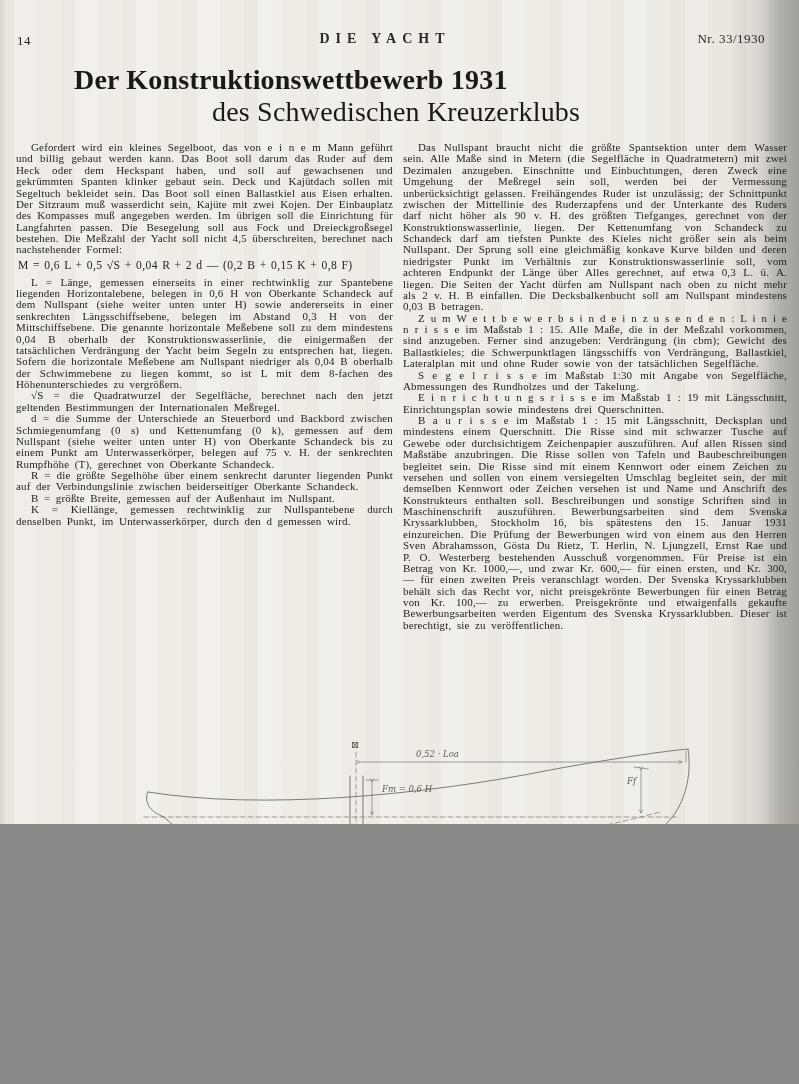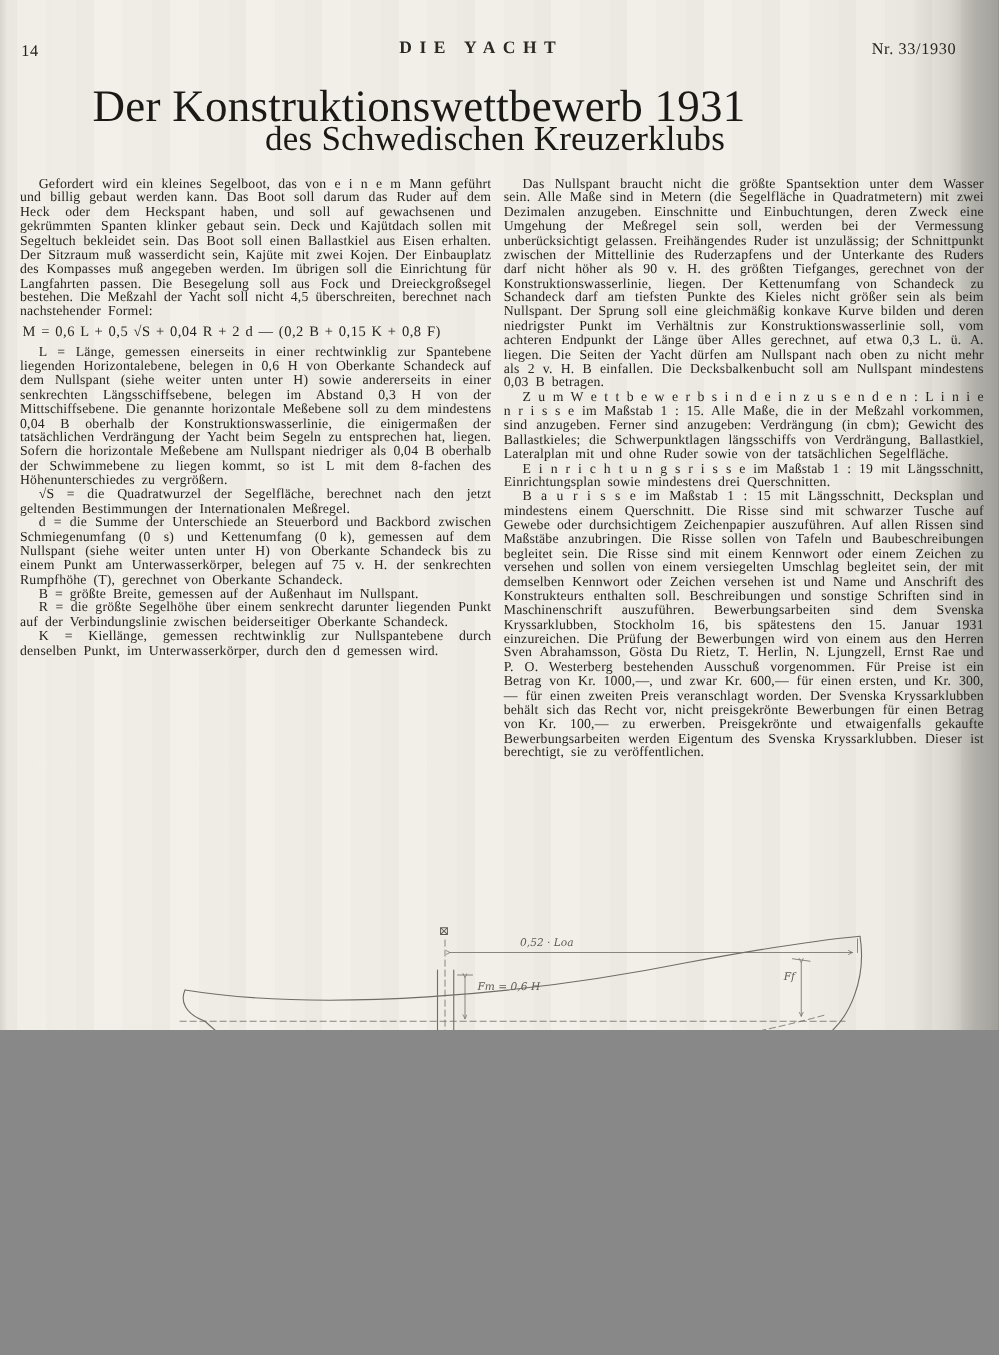--- a/index.html
+++ b/index.html
@@ -13,21 +13,21 @@
     font-family:"Liberation Serif","DejaVu Serif",serif;
     color:#26241f;
   }
   .streaks{
     position:absolute;inset:0;pointer-events:none;
     background:repeating-linear-gradient(90deg,rgba(120,115,105,0.045) 0 14px,rgba(255,255,255,0.05) 14px 37px,rgba(120,115,105,0.02) 37px 61px);
   }
   .hdr-num{position:absolute;left:17px;top:33px;font-size:13px;letter-spacing:.5px;}
   .hdr-journal{position:absolute;left:13px;top:31px;width:744px;text-align:center;font-size:14px;letter-spacing:6px;font-weight:bold;color:#2b2923;}
   .hdr-issue{position:absolute;right:34px;top:31px;font-size:13px;letter-spacing:.5px;text-align:right;}
-  .title1{position:absolute;left:74px;top:64px;font-size:36px;font-weight:normal;letter-spacing:.2px;color:#1b1915;}
+  .title1{position:absolute;left:74px;top:64px;font-size:28px;font-weight:bold;letter-spacing:.2px;color:#1b1915;}
   .title2{position:absolute;left:212px;top:96px;font-size:28px;font-weight:normal;letter-spacing:.2px;color:#1b1915;}
   .col{
     position:absolute;top:142px;
     font-size:11px;line-height:1.035;
     text-align:justify;word-spacing:2.6px;letter-spacing:.15px;
     color:#262420;
   }
   .col-left{left:16px;width:377px;}
   .col-right{left:403px;width:384px;}
   .col p{margin:0;text-indent:15px;}
@@ -58,28 +58,29 @@
 
   <div class="title1">Der Konstruktionswettbewerb 1931</div>
   <div class="title2">des Schwedischen Kreuzerklubs</div>
 
   <div class="col col-left">
     <p>Gefordert wird ein kleines Segelboot, das von e i n e m Mann geführt und billig gebaut werden kann. Das Boot soll darum das Ruder auf dem Heck oder dem Heckspant haben, und soll auf gewachsenen und gekrümmten Spanten klinker gebaut sein. Deck und Kajütdach sollen mit Segeltuch bekleidet sein. Das Boot soll einen Ballastkiel aus Eisen erhalten. Der Sitzraum muß wasserdicht sein, Kajüte mit zwei Kojen. Der Einbauplatz des Kompasses muß angegeben werden. Im übrigen soll die Einrichtung für Langfahrten passen. Die Besegelung soll aus Fock und Dreieckgroßsegel bestehen. Die Meßzahl der Yacht soll nicht 4,5 überschreiten, berechnet nach nachstehender Formel:</p>
     <p class="formula">M = 0,6 L + 0,5 √S + 0,04 R + 2 d — (0,2 B + 0,15 K + 0,8 F)</p>
     <p>L = Länge, gemessen einerseits in einer rechtwinklig zur Spantebene liegenden Horizontalebene, belegen in 0,6 H von Oberkante Schandeck auf dem Nullspant (siehe weiter unten unter H) sowie andererseits in einer senkrechten Längsschiffsebene, belegen im Abstand 0,3 H von der Mittschiffsebene. Die genannte horizontale Meßebene soll zu dem mindestens 0,04 B oberhalb der Konstruktionswasserlinie, die einigermaßen der tatsächlichen Verdrängung der Yacht beim Segeln zu entsprechen hat, liegen. Sofern die horizontale Meßebene am Nullspant niedriger als 0,04 B oberhalb der Schwimmebene zu liegen kommt, so ist L mit dem 8-fachen des Höhenunterschiedes zu vergrößern.</p>
     <p>√S = die Quadratwurzel der Segelfläche, berechnet nach den jetzt geltenden Bestimmungen der Internationalen Meßregel.</p>
     <p>d = die Summe der Unterschiede an Steuerbord und Backbord zwischen Schmiegenumfang (0 s) und Kettenumfang (0 k), gemessen auf dem Nullspant (siehe weiter unten unter H) von Oberkante Schandeck bis zu einem Punkt am Unterwasserkörper, belegen auf 75 v. H. der senkrechten Rumpfhöhe (T), gerechnet von Oberkante Schandeck.</p>
+    <p>R = die größte Segelhöhe über einem senkrecht darunter liegenden Punkt auf der Verbindungslinie zwischen beiderseitiger Oberkante Schandeck.</p>
     <p>B = größte Breite, gemessen auf der Außenhaut im Nullspant.</p>
-    <p>R = die größte Segelhöhe über einem senkrecht darunter liegenden Punkt auf der Verbindungslinie zwischen beiderseitiger Oberkante Schandeck.</p>
     <p>K = Kiellänge, gemessen rechtwinklig zur Nullspantebene durch denselben Punkt, im Unterwasserkörper, durch den d gemessen wird.</p>
   </div>
 
   <div class="col col-right">
     <p>Das Nullspant braucht nicht die größte Spantsektion unter dem Wasser sein. Alle Maße sind in Metern (die Segelfläche in Quadratmetern) mit zwei Dezimalen anzugeben. Einschnitte und Einbuchtungen, deren Zweck eine Umgehung der Meßregel sein soll, werden bei der Vermessung unberücksichtigt gelassen. Freihängendes Ruder ist unzulässig; der Schnittpunkt zwischen der Mittellinie des Ruderzapfens und der Unterkante des Ruders darf nicht höher als 90 v. H. des größten Tiefganges, gerechnet von der Konstruktionswasserlinie, liegen. Der Kettenumfang von Schandeck zu Schandeck darf am tiefsten Punkte des Kieles nicht größer sein als beim Nullspant. Der Sprung soll eine gleichmäßig konkave Kurve bilden und deren niedrigster Punkt im Verhältnis zur Konstruktionswasserlinie soll, vom achteren Endpunkt der Länge über Alles gerechnet, auf etwa 0,3 L. ü. A. liegen. Die Seiten der Yacht dürfen am Nullspant nach oben zu nicht mehr als 2 v. H. B einfallen. Die Decksbalkenbucht soll am Nullspant mindestens 0,03 B betragen.</p>
     <p>Z u m  W e t t b e w e r b  s i n d  e i n z u s e n d e n :  L i n i e n r i s s e  im Maßstab 1 : 15. Alle Maße, die in der Meßzahl vorkommen, sind anzugeben. Ferner sind anzugeben: Verdrängung (in cbm); Gewicht des Ballastkieles; die Schwerpunktlagen längsschiffs von Verdrängung, Ballastkiel, Lateralplan mit und ohne Ruder sowie von der tatsächlichen Segelfläche.</p>
+    <p>S e g e l r i s s e  im Maßstab 1:30 mit Angabe von Segelfläche, Abmessungen des Rundholzes und der Takelung.</p>
     <p>E i n r i c h t u n g s r i s s e  im Maßstab 1 : 19 mit Längsschnitt, Einrichtungsplan sowie mindestens drei Querschnitten.</p>
     <p>B a u r i s s e  im Maßstab 1 : 15 mit Längsschnitt, Decksplan und mindestens einem Querschnitt. Die Risse sind mit schwarzer Tusche auf Gewebe oder durchsichtigem Zeichenpapier auszuführen. Auf allen Rissen sind Maßstäbe anzubringen. Die Risse sollen von Tafeln und Baubeschreibungen begleitet sein. Die Risse sind mit einem Kennwort oder einem Zeichen zu versehen und sollen von einem versiegelten Umschlag begleitet sein, der mit demselben Kennwort oder Zeichen versehen ist und Name und Anschrift des Konstrukteurs enthalten soll. Beschreibungen und sonstige Schriften sind in Maschinenschrift auszuführen. Bewerbungsarbeiten sind dem Svenska Kryssarklubben, Stockholm 16, bis spätestens den 15. Januar 1931 einzureichen. Die Prüfung der Bewerbungen wird von einem aus den Herren Sven Abrahamsson, Gösta Du Rietz, T. Herlin, N. Ljungzell, Ernst Rae und P. O. Westerberg bestehenden Ausschuß vorgenommen. Für Preise ist ein Betrag von Kr. 1000,—, und zwar Kr. 600,— für einen ersten, und Kr. 300,— für einen zweiten Preis veranschlagt worden. Der Svenska Kryssarklubben behält sich das Recht vor, nicht preisgekrönte Bewerbungen für einen Betrag von Kr. 100,— zu erwerben. Preisgekrönte und etwaigenfalls gekaufte Bewerbungsarbeiten werden Eigentum des Svenska Kryssarklubben. Dieser ist berechtigt, sie zu veröffentlichen.</p>
   </div>
 
   <svg class="fig" style="left:120px;top:738px;" width="585" height="160" viewBox="0 0 585 160">
     <defs>
       <marker id="ah" markerWidth="7" markerHeight="7" refX="5.5" refY="3" orient="auto">
         <path d="M0.5,0.5 L5.5,3 L0.5,5.5"></path>
       </marker>
     </defs>

